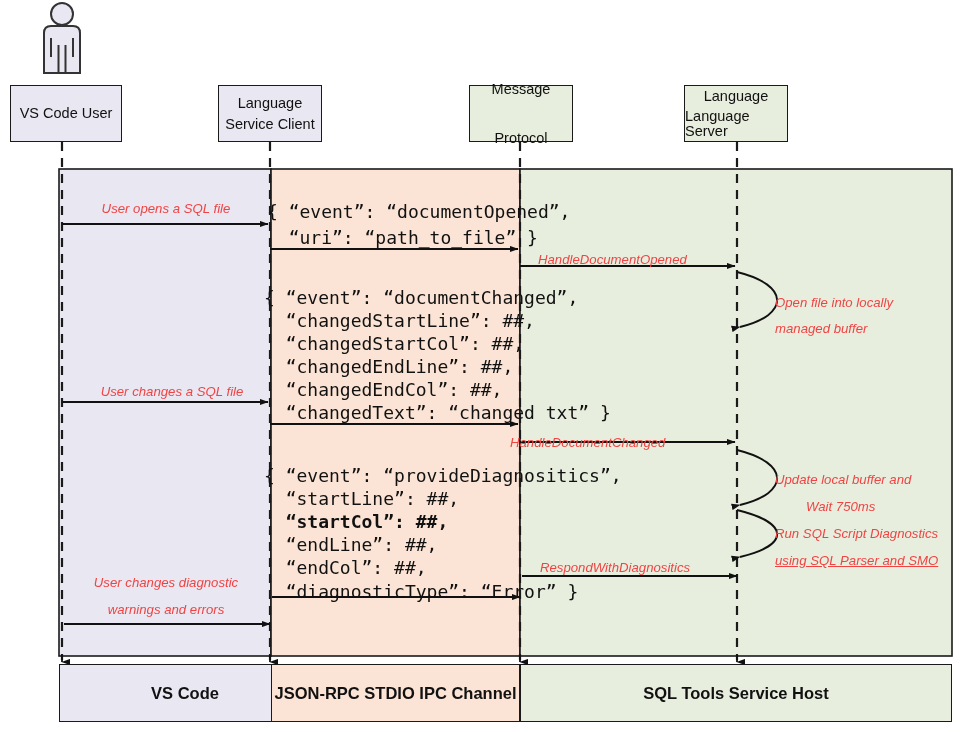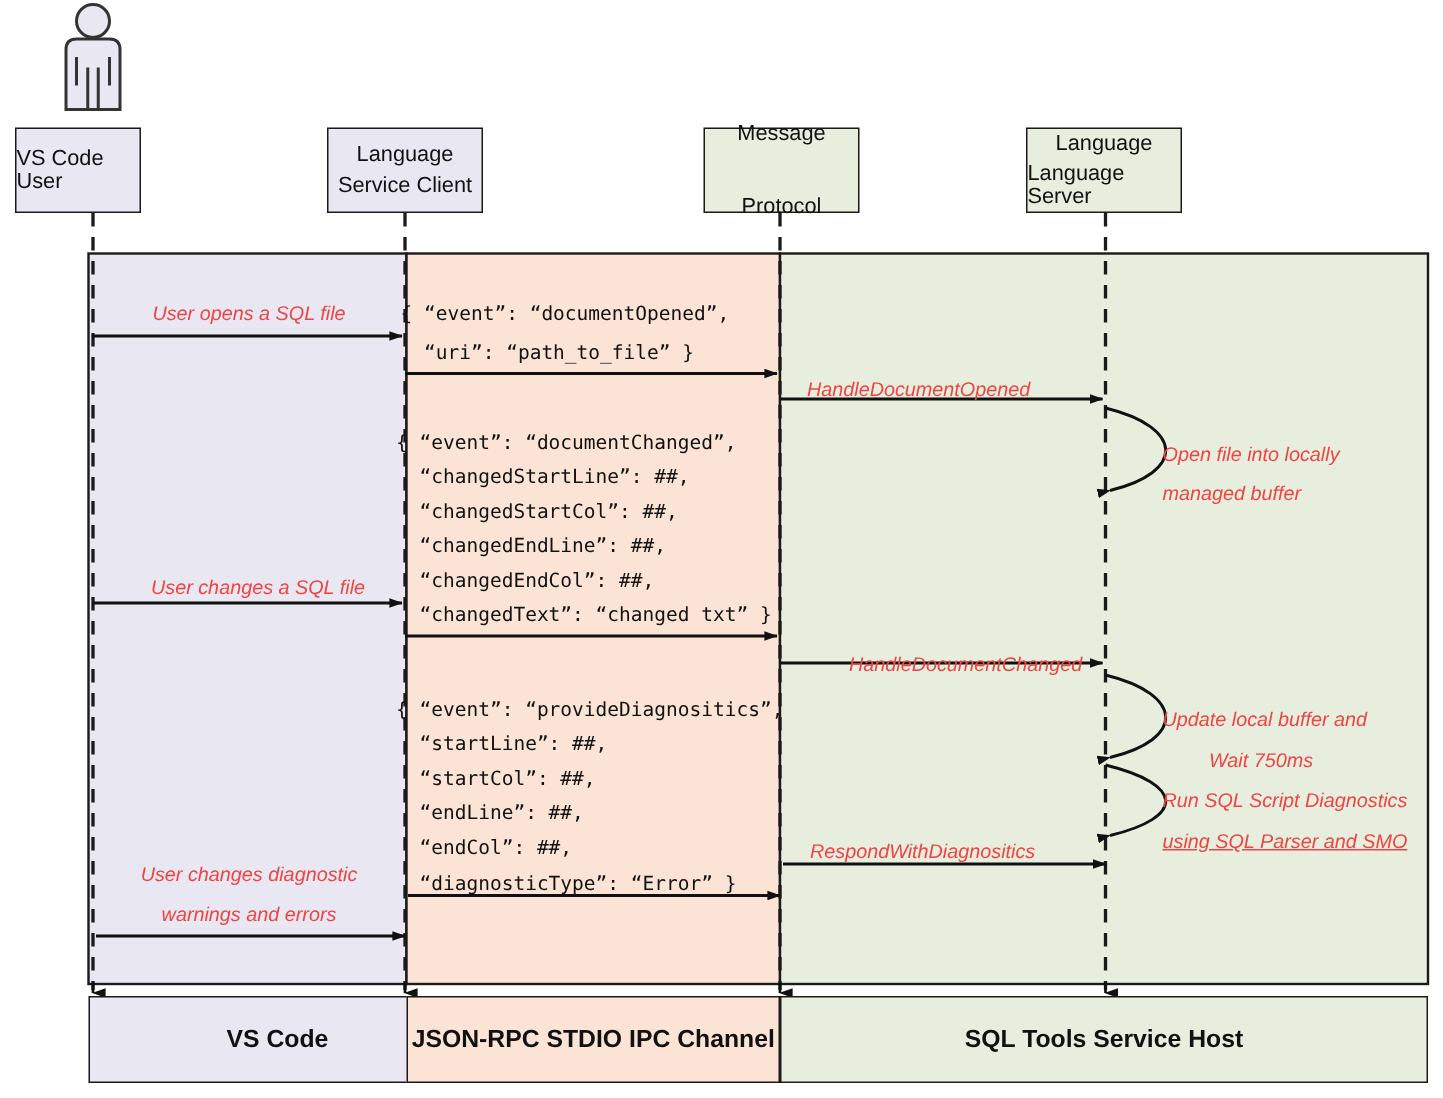--- a/index.html
+++ b/index.html
@@ -22,21 +22,21 @@
         font-weight:bold;font-size:16.5px;color:#111;}
   .bbar.purple{background:#e9e7f1;}
   .bbar.orange{background:#fbe4d5;}
   .bbar.green{background:#e8eede;}
 
   
   .lbl{position:absolute;font-style:italic;font-size:13.2px;color:#ef4444;
        white-space:nowrap;line-height:1.0;}
   .lbl.ctr{transform:translateX(-50%);text-align:center;}
   .json{position:absolute;font-family:"DejaVu Sans Mono","Liberation Mono",monospace;
-        font-size:13.0px;color:#111;white-space:pre;line-height:1.0;}
+        font-size:18px;color:#111;white-space:pre;line-height:1.0;}
 </style>
 </head>
 <body>
 
 <div id="stage">
 
   <svg class="layer" viewBox="0 0 962 732">
     <defs>
       <marker id="ah" markerWidth="9" markerHeight="9" refX="8.4" refY="3.2" orient="auto" markerUnits="userSpaceOnUse">
         <path d="M0,0 L9,3.2 L0,6.4 z" fill="#111111"></path>
@@ -90,21 +90,21 @@
     <g>
       <circle cx="62" cy="14" r="11" fill="#e9e7f1" stroke="#333333" stroke-width="2"></circle>
       <path d="M44,33 q0,-7 7,-7 h22 q7,0 7,7 v40 h-36 z" fill="#e9e7f1" stroke="#333333" stroke-width="2"></path>
       <line x1="58.5" y1="45" x2="58.5" y2="73" stroke="#333333" stroke-width="2"></line>
       <line x1="65.5" y1="45" x2="65.5" y2="73" stroke="#333333" stroke-width="2"></line>
       <line x1="51" y1="38" x2="51" y2="57" stroke="#333333" stroke-width="2"></line>
       <line x1="73" y1="38" x2="73" y2="57" stroke="#333333" stroke-width="2"></line>
     </g>
   </svg>
 
-  <div class="pbox purple" style="left:10px;top:85px;width:84px;height:57px;">
+  <div class="pbox purple" style="left:10px;top:85px;width:112px;height:57px;">
     <span>VS Code User</span>
   </div>
   <div class="pbox purple" style="left:218px;top:85px;width:104px;height:57px;">
     <span>Language</span>
     <span>Service Client</span>
   </div>
   <div class="pbox green" style="left:469px;top:85px;width:104px;height:57px;gap:28px;">
     <span>Message</span>
     <span>Protocol</span>
   </div>
@@ -112,21 +112,21 @@
     <span>Language</span>
     <span>Language Server</span>
   </div>
 
   <div class="lbl ctr" style="left:166px;top:202px;">User opens a SQL file</div>
   <div class="lbl ctr" style="left:172px;top:385px;">User changes a SQL file</div>
   <div class="lbl ctr" style="left:166px;top:576px;">User changes diagnostic</div>
   <div class="lbl ctr" style="left:166px;top:603px;">warnings and errors</div>
 
   <div class="lbl" style="left:538px;top:253px;">HandleDocumentOpened</div>
-  <div class="lbl" style="left:566px;top:436px;">HandleDocumentChanged</div>
+  <div class="lbl" style="left:510px;top:436px;">HandleDocumentChanged</div>
   <div class="lbl" style="left:540px;top:561px;">RespondWithDiagnositics</div>
 
   <div class="lbl" style="left:775px;top:296px;text-align:center;">Open file into locally</div>
   <div class="lbl" style="left:775px;top:322px;">managed buffer</div>
 
   <div class="lbl" style="left:775px;top:473px;">Update local buffer and</div>
   <div class="lbl" style="left:806px;top:500px;">Wait 750ms</div>
 
   <div class="lbl" style="left:775px;top:527px;">Run SQL Script Diagnostics</div>
   <div class="lbl" style="left:775px;top:554px;text-decoration:underline;">using SQL Parser and SMO</div>
@@ -136,21 +136,21 @@
 
   <div class="json" style="left:264px;top:289px;">{ “event”: “documentChanged”,</div>
   <div class="json" style="left:264px;top:312px;">  “changedStartLine”: ##,</div>
   <div class="json" style="left:264px;top:335px;">  “changedStartCol”: ##,</div>
   <div class="json" style="left:264px;top:358px;">  “changedEndLine”: ##,</div>
   <div class="json" style="left:264px;top:381px;text-align:right;">  “changedEndCol”: ##,</div>
   <div class="json" style="left:264px;top:404px;">  “changedText”: “changed txt” }</div>
 
   <div class="json" style="left:264px;top:467px;">{ “event”: “provideDiagnositics”,</div>
   <div class="json" style="left:264px;top:490px;">  “startLine”: ##,</div>
-  <div class="json" style="left:264px;top:513px;">  “startCol”: ##,</div>
+  <div class="json" style="left:264px;top:513px;font-weight:bold;">  “startCol”: ##,</div>
   <div class="json" style="left:264px;top:536px;">  “endLine”: ##,</div>
   <div class="json" style="left:264px;top:559px;">  “endCol”: ##,</div>
   <div class="json" style="left:264px;top:583px;">  “diagnosticType”: “Error” }</div>
 
   <div class="bbar purple" style="left:59px;top:664px;width:252px;height:58px;justify-content:center;">
     <span>VS Code</span>
   </div>
   <div class="bbar orange" style="left:271px;top:664px;width:249px;height:58px;">
     <span>JSON-RPC STDIO IPC Channel</span>
   </div>

